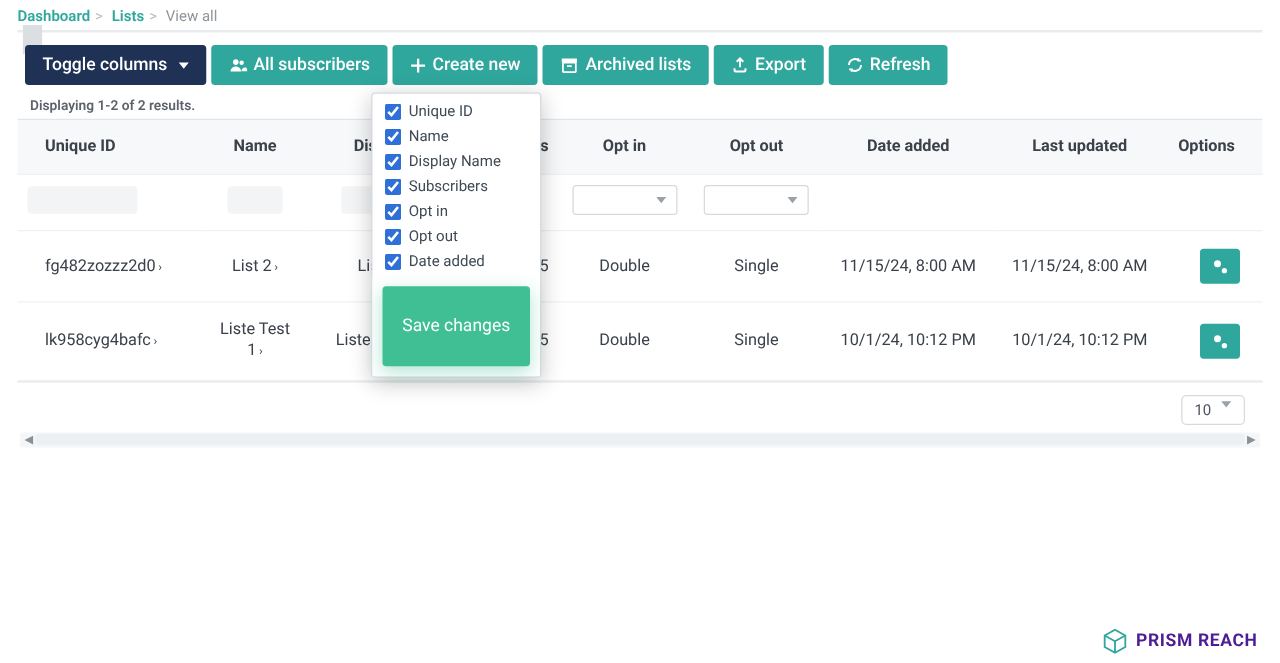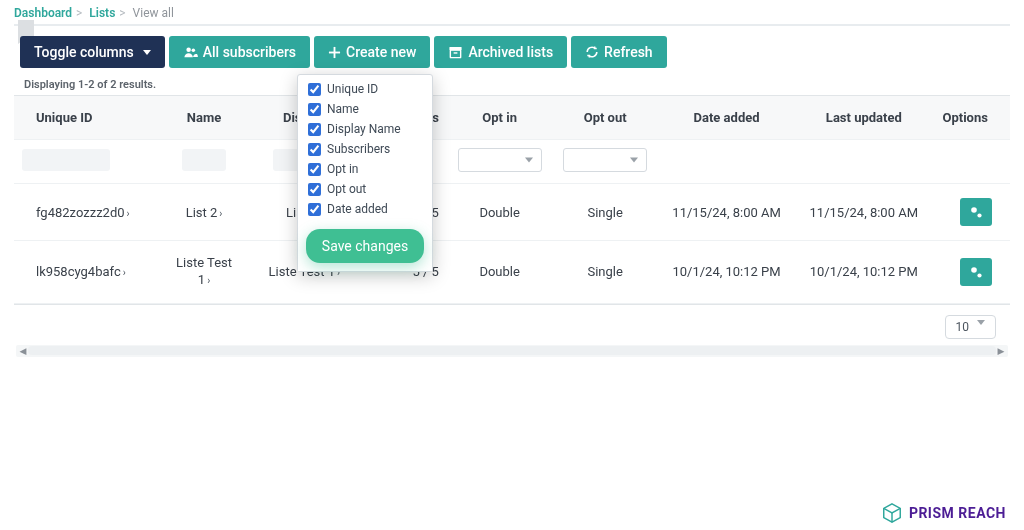--- a/index.html
+++ b/index.html
@@ -40,21 +40,21 @@
   .chev{font-size:10px;color:#4c555f;margin-left:2px}
   .actbtn{display:inline-flex;align-items:center;justify-content:center;width:32px;height:28px;background:var(--teal);border-radius:3px;color:#fff;cursor:pointer}
   .dropdown{position:absolute;top:44px;left:283px;width:136px;background:#fff;border:1px solid #d5dadf;border-radius:3px;box-shadow:0 4px 18px rgba(0,0,0,.22);z-index:40;padding-bottom:0;overflow:visible}
   .dropdown-body{max-height:150px;overflow-y:auto;padding:4px 0 2px}
   .dropdown-body::-webkit-scrollbar{width:9px}
   .dropdown-body::-webkit-scrollbar-track{background:#f0f2f4}
   .dropdown-body::-webkit-scrollbar-thumb{background:#b3b9be;border-radius:4px}
   .chk{display:flex;align-items:center;gap:6px;padding:3px 10px;font-size:12px;color:#3f4a56;cursor:pointer}
   .chk input{accent-color:#2f6fd8;width:13px;height:13px}
   .save-row{padding:8px 0 8px;background:#fff}
-  .save-btn{display:block;margin:0 auto;background:var(--green-save);color:#fff;border:none;padding:9px 16px;border-radius:14px;font-size:14px;cursor:pointer;box-shadow:0 4px 14px rgba(63,191,147,.4)}
+  .save-btn{display:block;margin:0 auto;background:var(--green-save);color:#fff;border:none;padding:24px 16px;border-radius:3px;font-size:14px;cursor:pointer;box-shadow:0 4px 14px rgba(63,191,147,.4)}
   .pager{display:flex;justify-content:flex-end;padding:10px 14px 4px}
   .pagesize{display:flex;align-items:flex-start;gap:8px;border:1px solid #d5dadf;border-radius:4px;padding:4px 10px;font-size:12px;color:#4c555f}
   .pagesize::after{content:"";width:0;height:0;border-left:4px solid transparent;border-right:4px solid transparent;border-top:5px solid #9aa1a8}
   .hscroll{height:12px;background:#f4f6f7;display:flex;align-items:center;padding:0 2px;border-radius:2px;margin:2px 2px 0;position:relative}
   .hscroll .track{flex:1;height:9px;background:#edf0f2;border-radius:4px}
   .hscroll .ar{width:10px;text-align:center;font-size:9px;color:#8a9097}
   .brand{position:absolute;right:18px;bottom:6px;display:flex;align-items:center;gap:6px;font-weight:700;font-size:14px;color:#4c1d95;letter-spacing:.5px}
   svg{display:block}
 </style>
 </head>
@@ -98,20 +98,28 @@
       </button>
       <button class="btn">
         <span class="ic">
             <svg width="15" height="15" viewBox="0 0 16 16" fill="none" stroke="#fff" stroke-width="1.5">
               <rect x="1.5" y="2" width="13" height="3.5" rx=".5" fill="#fff" stroke="none"></rect>
               <rect x="2.5" y="5.5" width="11" height="8" rx=".5"></rect>
               <line x1="6" y1="8.5" x2="10" y2="8.5"></line>
             </svg>
           </span>
         <span>Archived lists</span>
+      </button>
+      <button class="btn">
+        <span class="ic">
+            <svg width="14" height="14" viewBox="0 0 16 16" fill="none" stroke="#fff" stroke-width="1.8">
+              <path d="M8 2v8M5 5l3-3 3 3M3 11v2a1 1 0 001 1h8a1 1 0 001-1v-2"></path>
+            </svg>
+          </span>
+        <span>Export</span>
       </button>
       <button class="btn">
         <span class="ic">
             <svg width="14" height="14" viewBox="0 0 16 16" fill="none" stroke="#fff" stroke-width="1.8">
               <path d="M2.5 8a5.5 5.5 0 019.2-4M13.5 8a5.5 5.5 0 01-9.2 4"></path>
               <path d="M11 1.8V4h2.4M5 14.2V12H2.6"></path>
             </svg>
           </span>
         <span>Refresh</span>
       </button>

